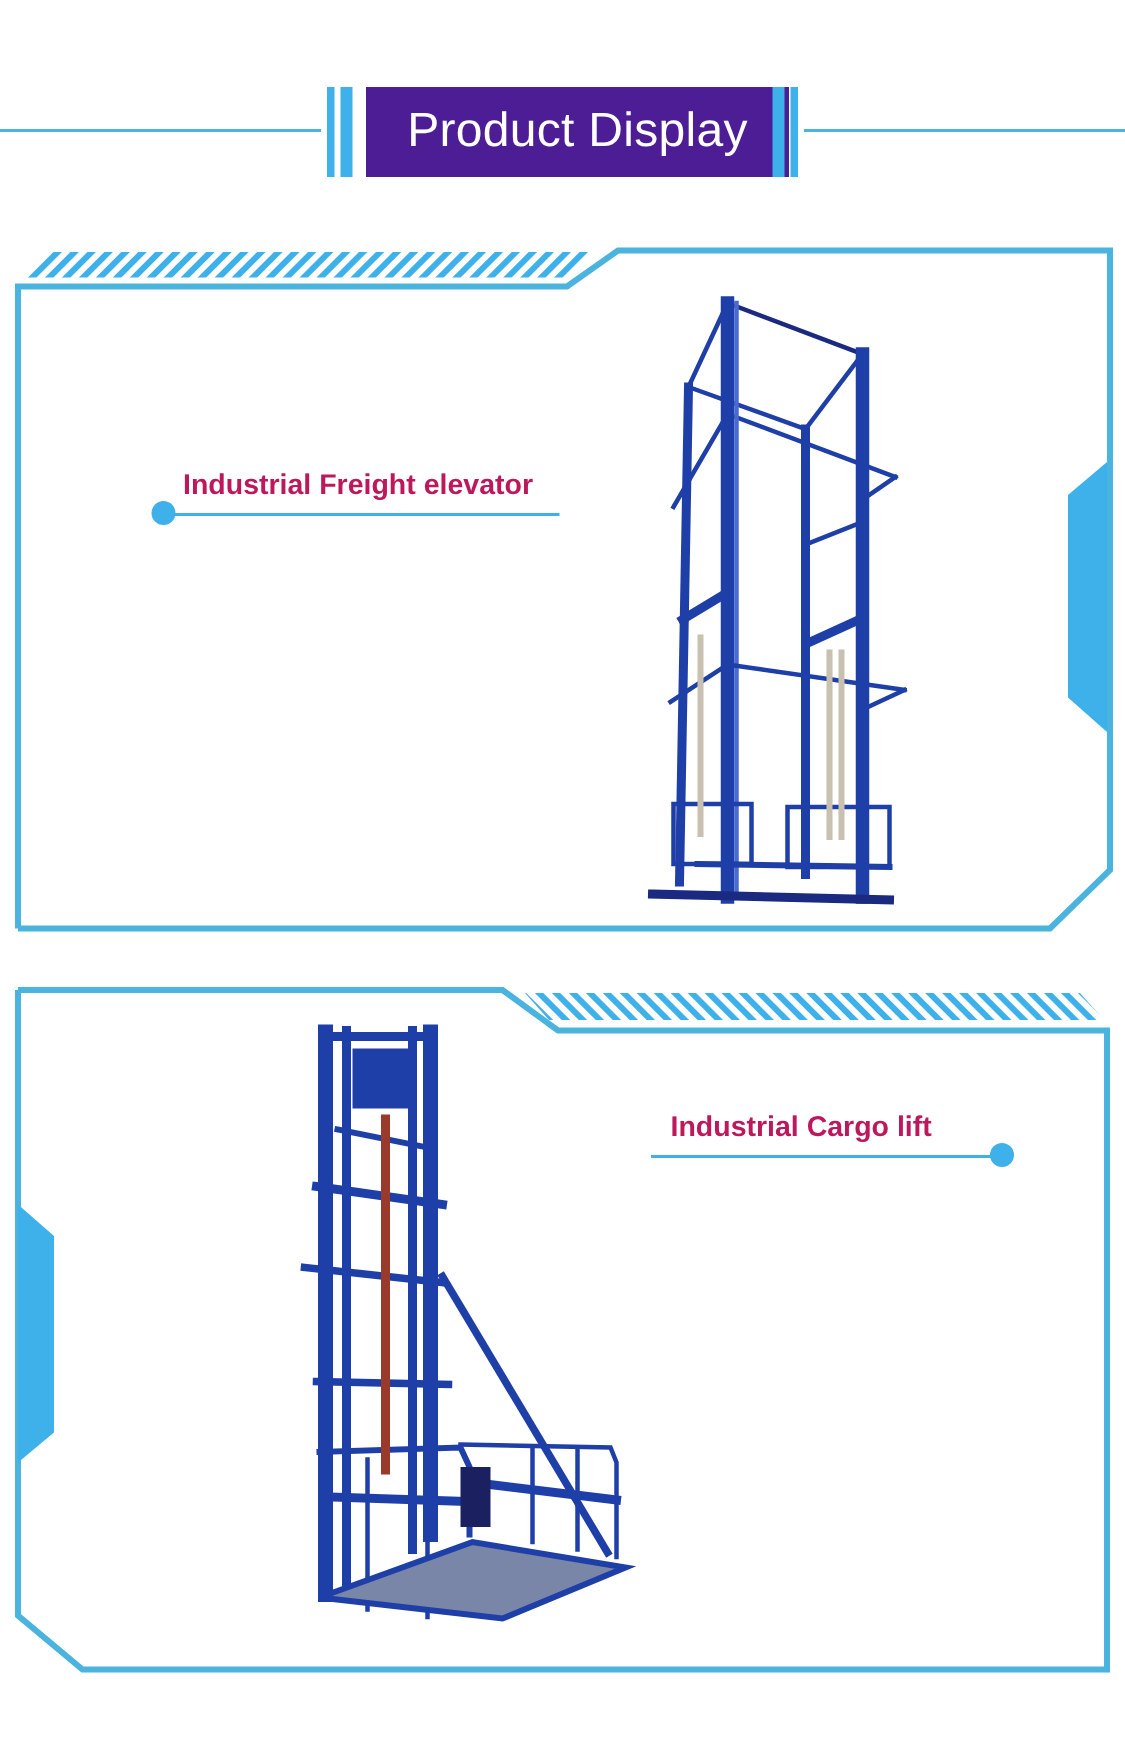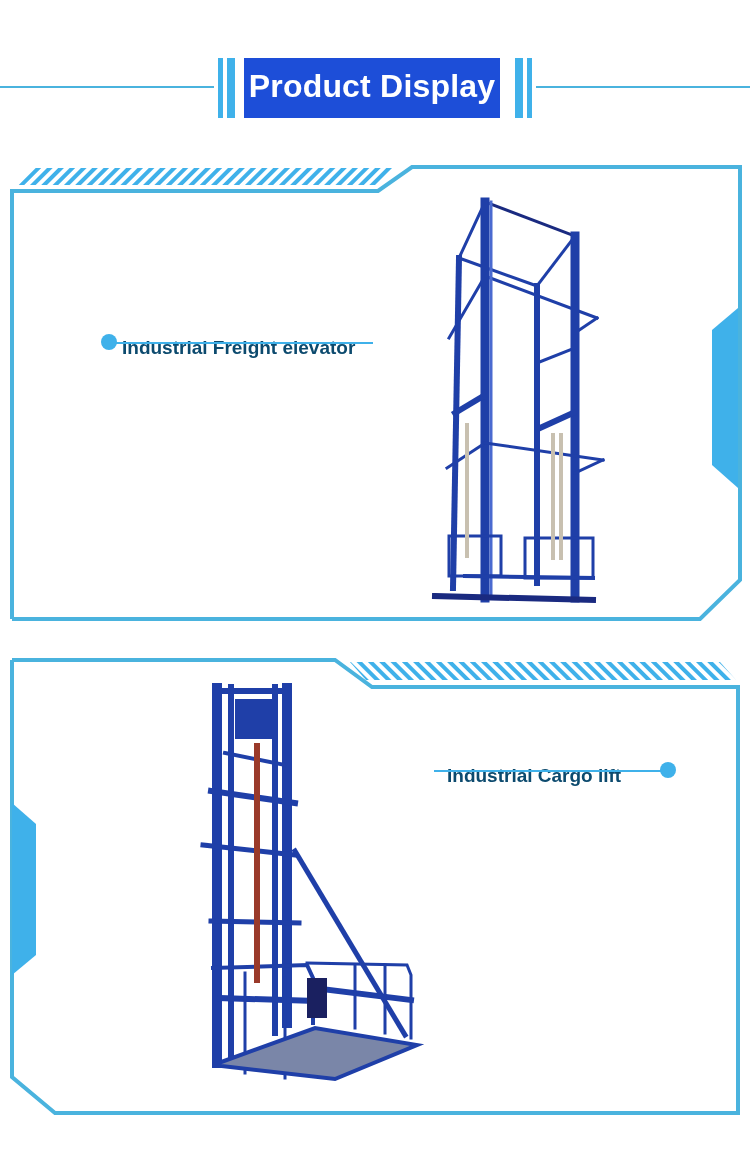--- a/index.html
+++ b/index.html
@@ -1,22 +1,22 @@
 <!DOCTYPE html>
 <html><head>
 <meta charset="utf-8">
 <style>
   html,body{margin:0;padding:0;background:#fff;}
   body{width:750px;height:1167px;position:relative;overflow:hidden;font-family:"Liberation Sans","DejaVu Sans",sans-serif;}
   .header-line{position:absolute;top:86px;height:2px;background:#4ab3de;}
   .title-box{position:absolute;left:218px;top:58px;width:314px;height:60px;}
   .title-bar{position:absolute;top:0;height:60px;background:#3fb1ea;}
-  .title-text{position:absolute;left:26px;top:0;width:256px;height:60px;background:#1d4ed8;color:#fff;font-size:32px;font-weight:bold;line-height:56px;text-align:center;letter-spacing:0.2px;}
+  .title-text{position:absolute;left:26px;top:0;width:282px;height:60px;background:#4c1d95;color:#fff;font-size:32px;font-weight:normal;line-height:56px;text-align:center;letter-spacing:0.2px;}
   svg.frame{position:absolute;left:0;top:0;}
-  .label{position:absolute;color:#0c4a6e;font-size:19px;font-weight:bold;white-space:nowrap;margin-top:24px;}
+  .label{position:absolute;color:#be185d;font-size:19px;font-weight:bold;white-space:nowrap;}
   .label-line{position:absolute;height:2px;background:#3fb1ea;}
   .dot{position:absolute;width:16px;height:16px;border-radius:50%;background:#3fb1ea;}
   .product-img{position:absolute;}
 </style>
 </head>
 <body>
 
 <div>
   <div class="header-line" style="left:0;width:214px;"></div>
   <div class="header-line" style="left:536px;width:214px;"></div>

